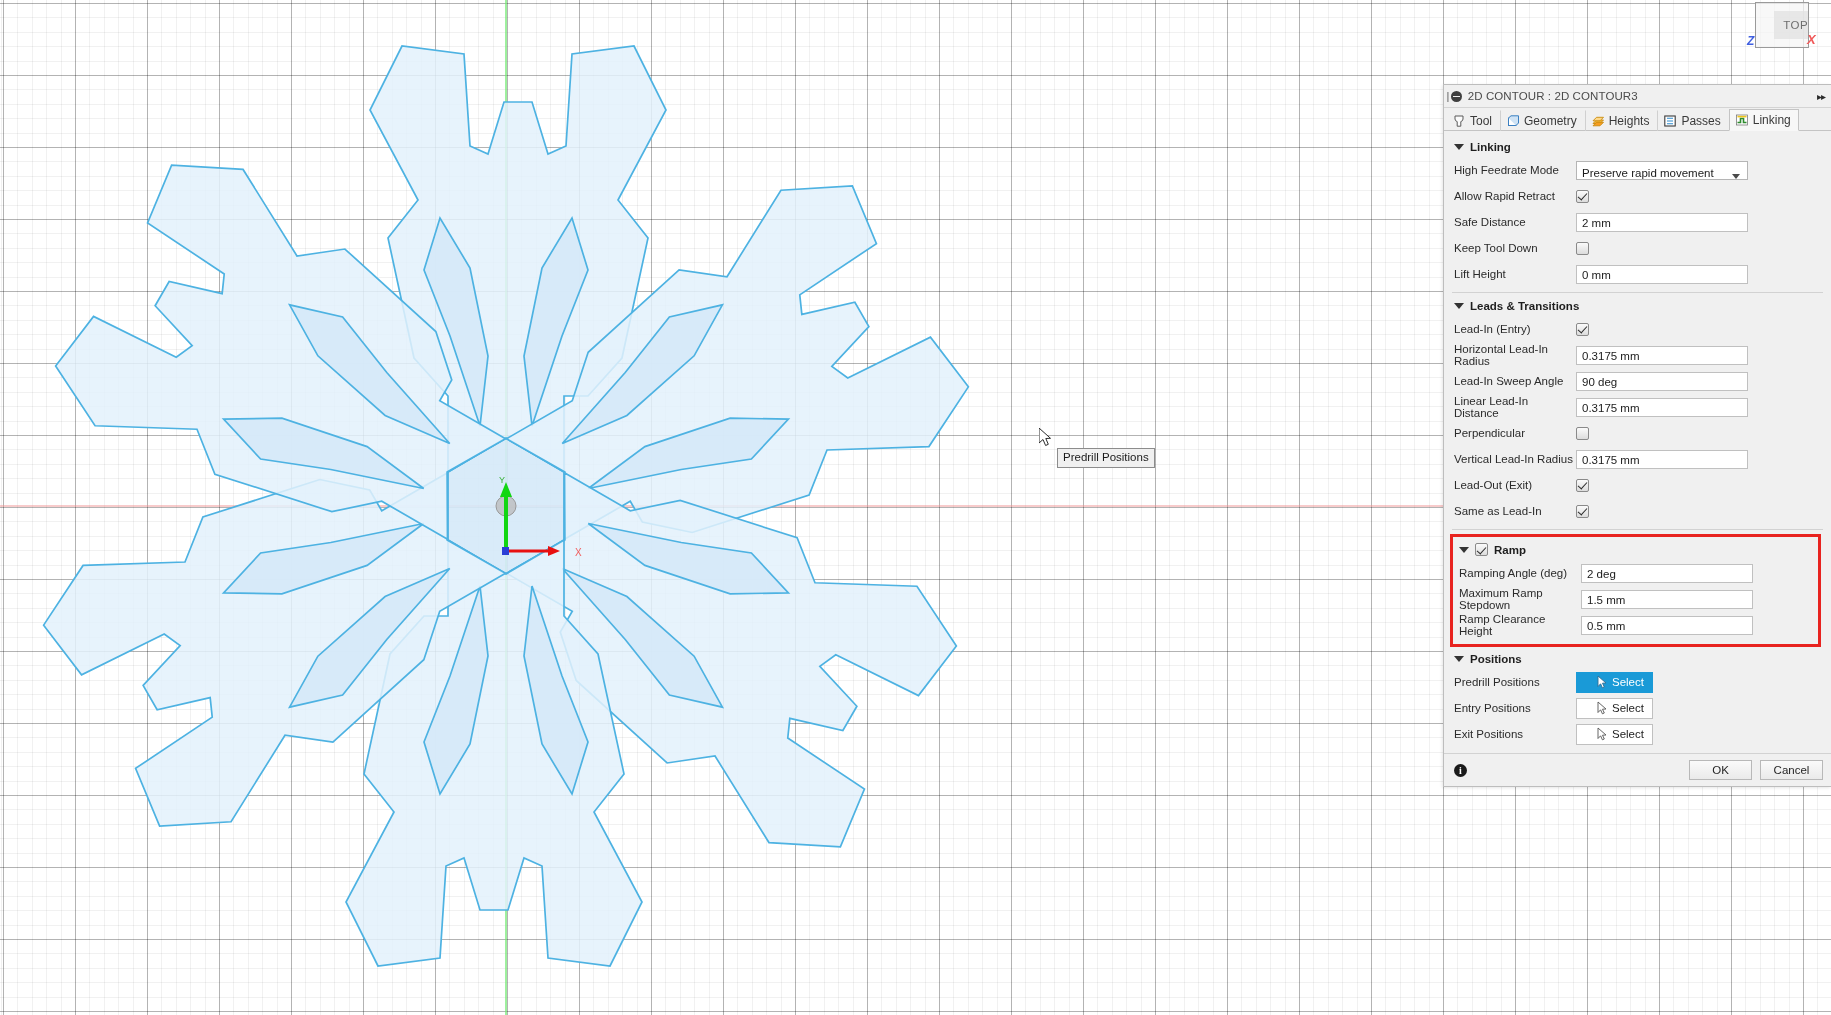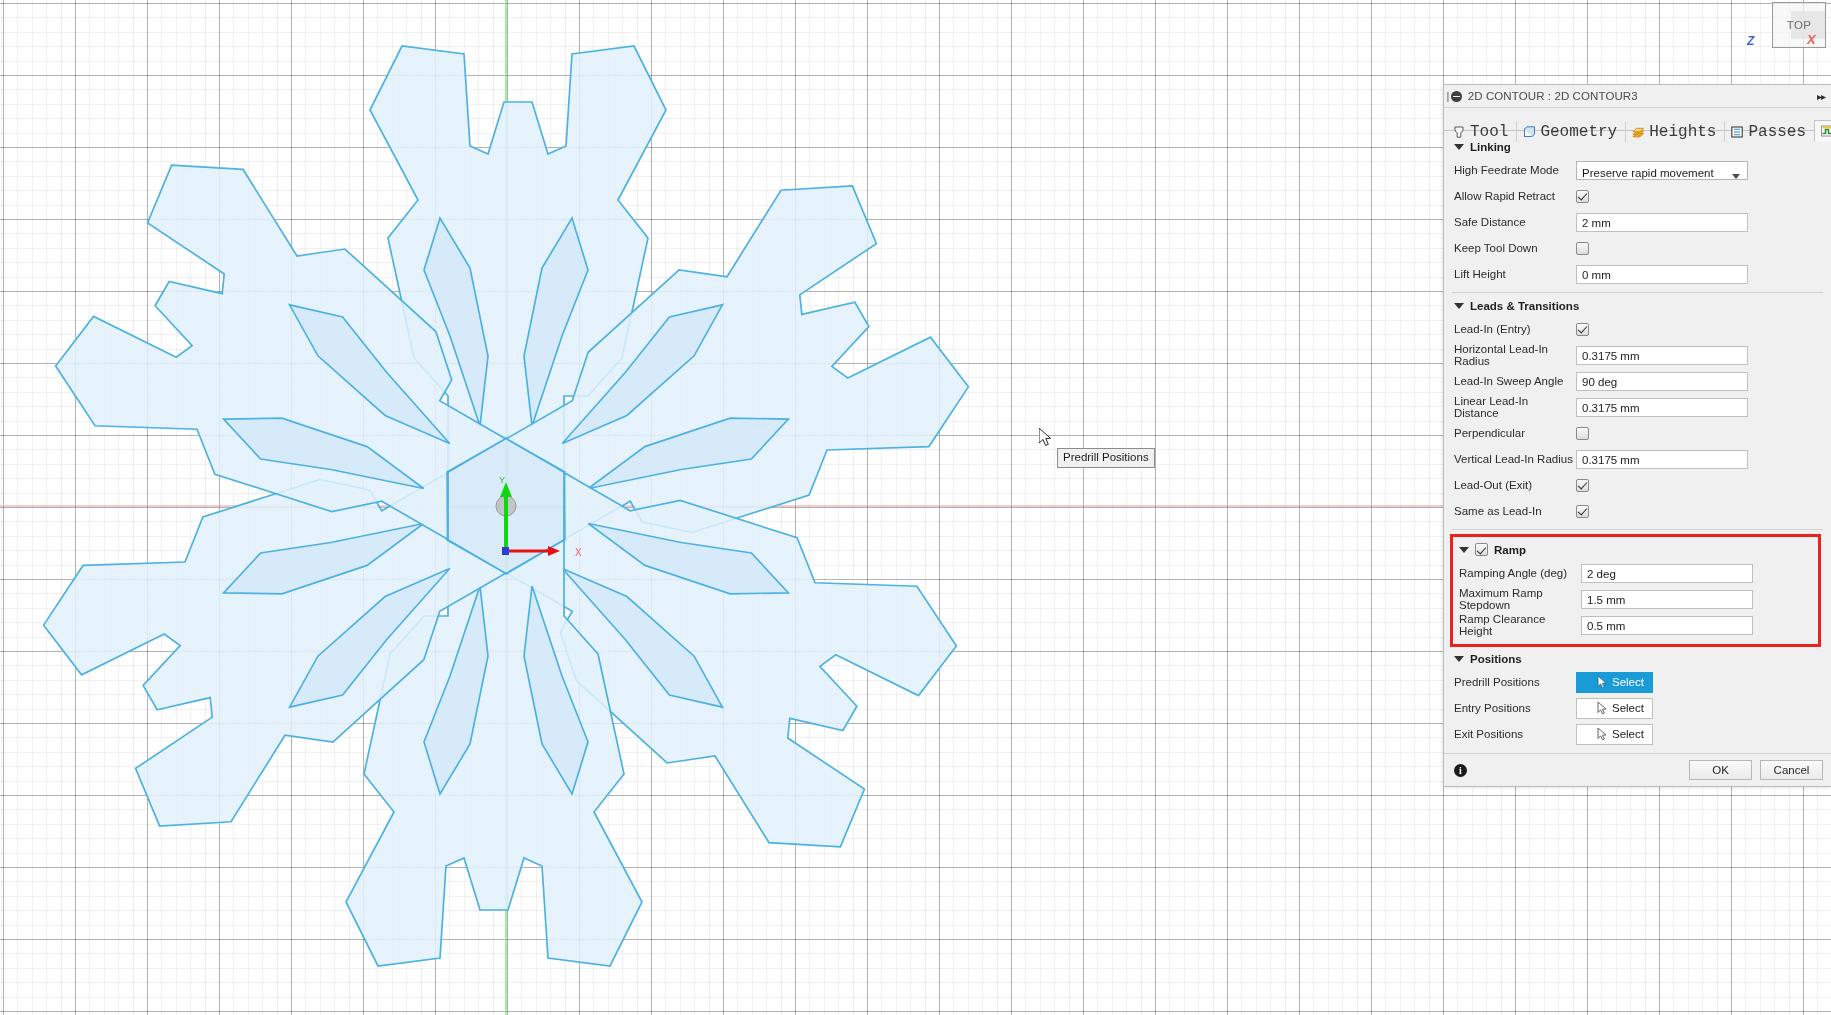--- a/index.html
+++ b/index.html
@@ -43,27 +43,27 @@
   
   #viewcube {
     position: absolute;
     right: 22px;
     top: 2px;
     width: 62px;
     height: 50px;
   }
   #viewcube .cube-face {
     position: absolute;
-    left: 25px; top: 0px;
+    left: 8px; top: 0px;
     width: 52px; height: 44px;
     border: 1px solid #9a9a9a;
     background: rgba(245,245,245,0.72);
     color: #6e6e6e;
     font-size: 11.5px;
-    text-align: center;
+    text-align: right;
     line-height: 44px;
     letter-spacing: 0.4px;
   }
   #viewcube .cube-inner {
     position: absolute;
     left: 18px; top: 8px;
     width: 34px; height: 28px;
     background: rgba(225,225,225,0.75);
   }
   #viewcube .axis-z {
@@ -170,24 +170,23 @@
   }
   .tab {
     display: flex;
     align-items: center;
     gap: 4px;
     height: 20px;
     padding: 0 7px 0 5px;
     border: 1px solid transparent;
     border-bottom: none;
     color: #3a3a3a;
-    font-size: 16px;
+    font-size: 12px;
     position: relative;
-    top: 12px;
-    font-family: Liberation Mono, monospace;
+    top: 1px;
   }
   .tab + .tab { border-left: 1px solid #d0d0d0; }
   .tab.active {
     background: #f7f7f7;
     border: 1px solid #c4c4c4;
     border-bottom: 1px solid #f7f7f7;
   }
   .tab .ticon { width: 14px; height: 14px; flex: none; }
 
   .panel-body {

